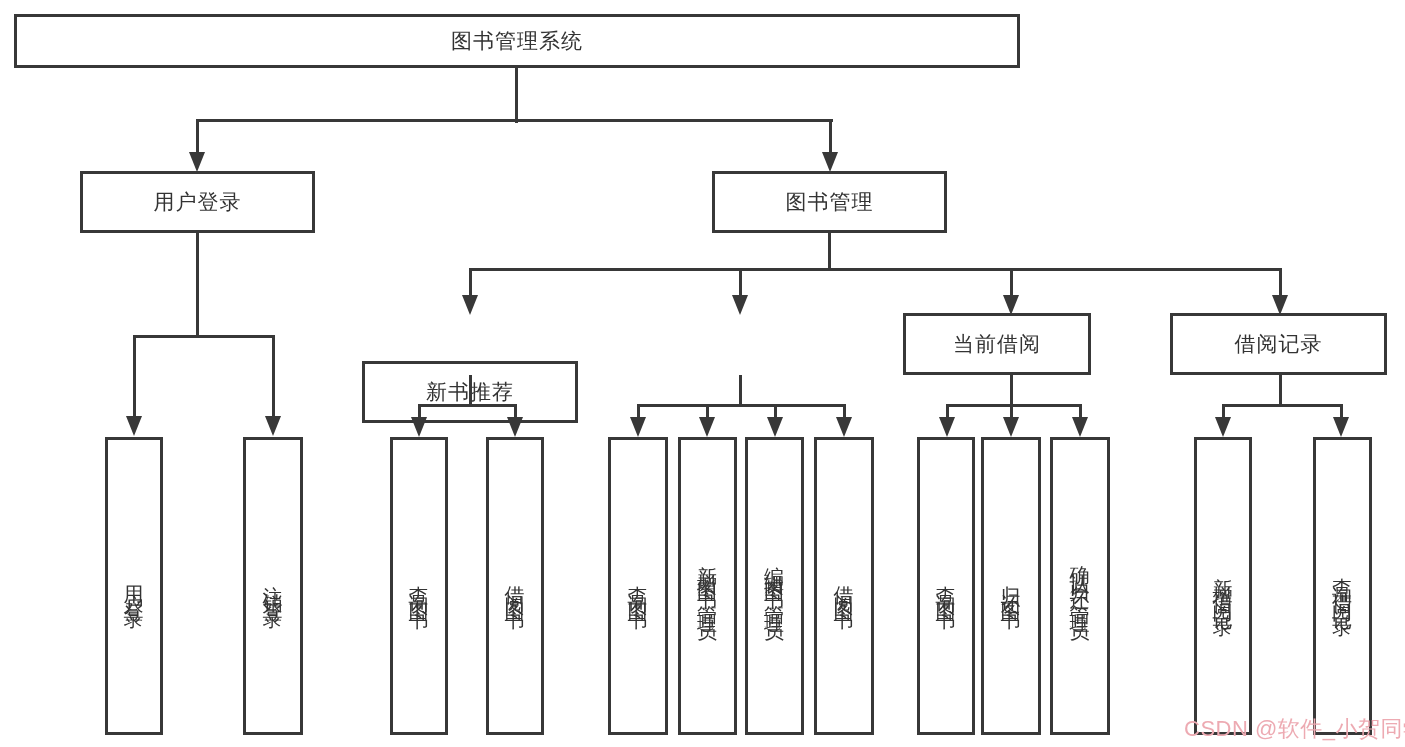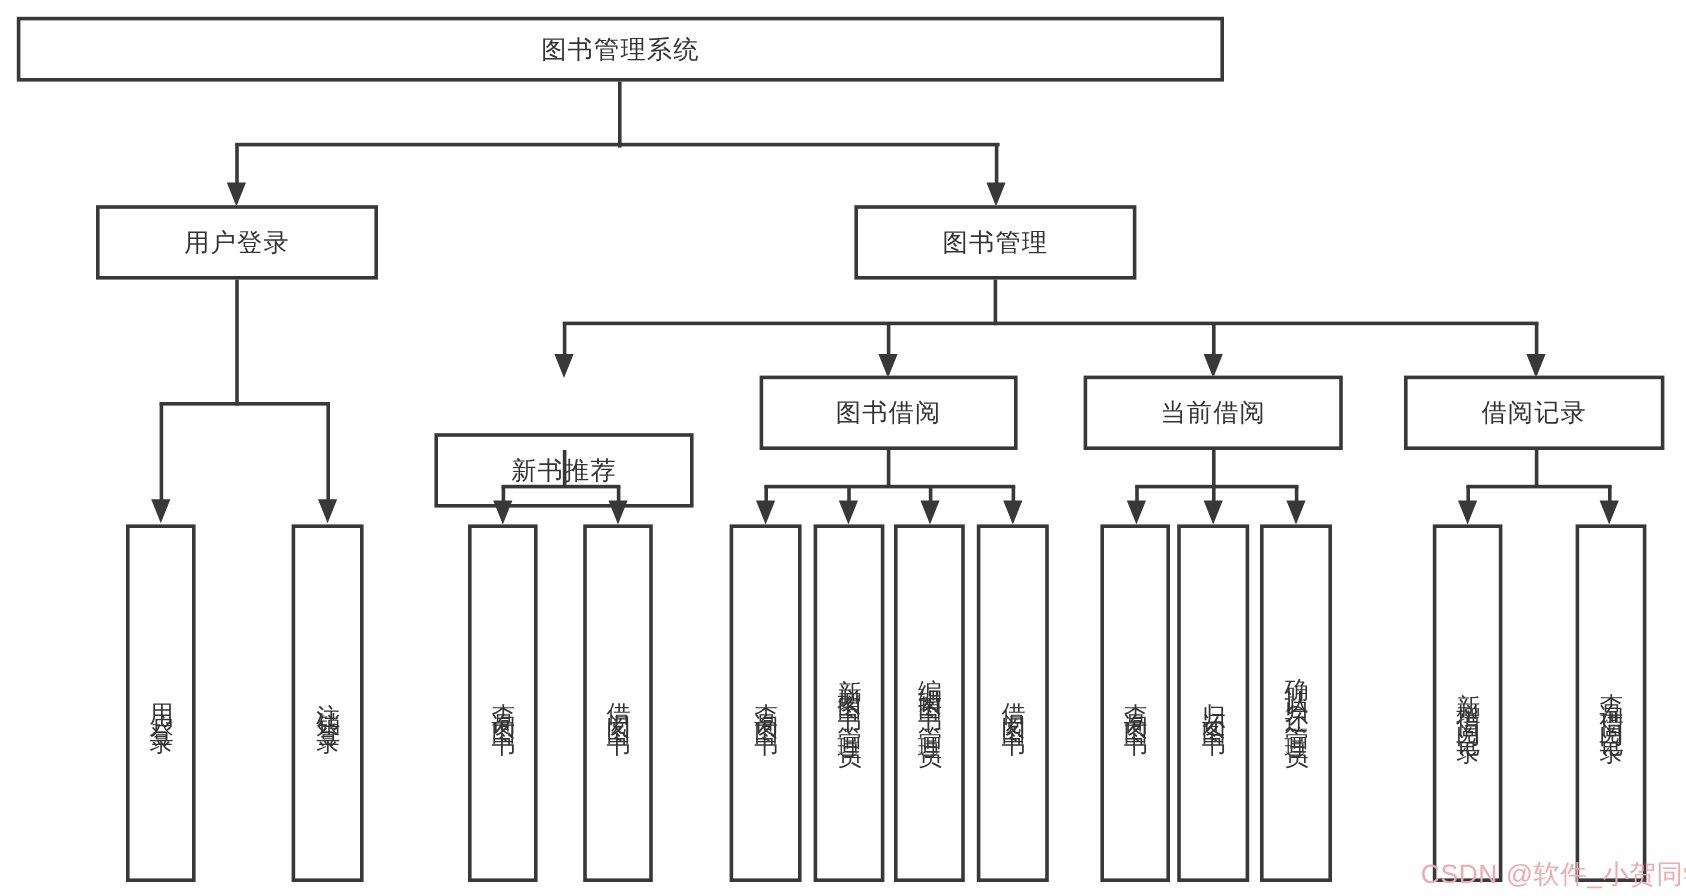--- a/index.html
+++ b/index.html
@@ -105,24 +105,21 @@
       <div class="head"></div>
   </div>
   <div class="arrow" style="left:1272px;top:269px;height:46px;">
     <div class="stem"></div>
       <div class="head"></div>
   </div>
 
   <div class="node" style="left:362px;top:313px;width:216px;height:62px;margin-top:48px;">
     <span>新书推荐</span>
   </div>
-  <div class="node" style="left:633px;top:313px;width:215px;height:62px;">
-    <span>图书借阅</span>
-  </div>
-  <div class="node" style="left:903px;top:313px;width:216px;height:62px;">
+  <div class="node" style="left:903px;top:313px;width:188px;height:62px;">
     <span>当前借阅</span>
   </div>
   <div class="node" style="left:1170px;top:313px;width:217px;height:62px;">
     <span>借阅记录</span>
   </div>
 
   <div class="vline" style="left:469px;top:375px;height:31px;"></div>
   <div class="hline" style="left:418px;top:404px;width:99px;"></div>
   <div class="arrow" style="left:411px;top:405px;height:32px;">
     <div class="stem"></div>

